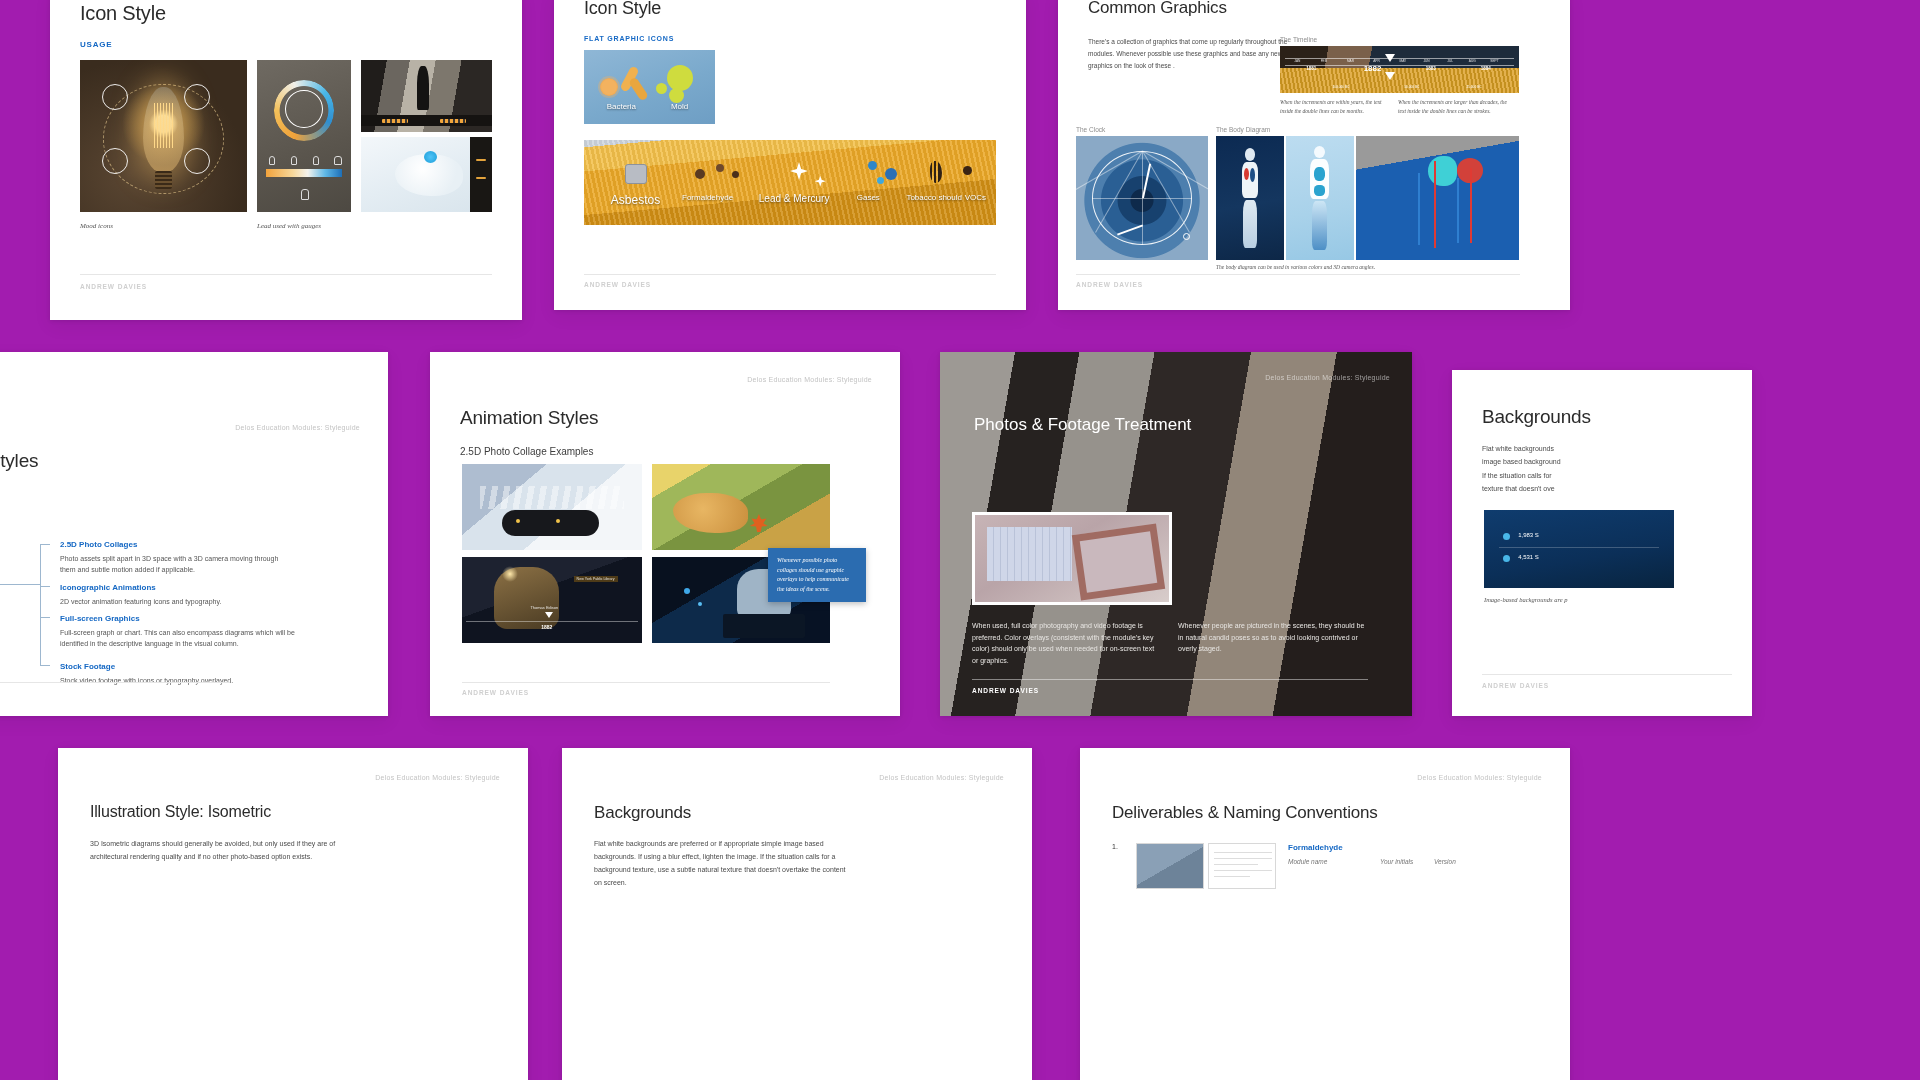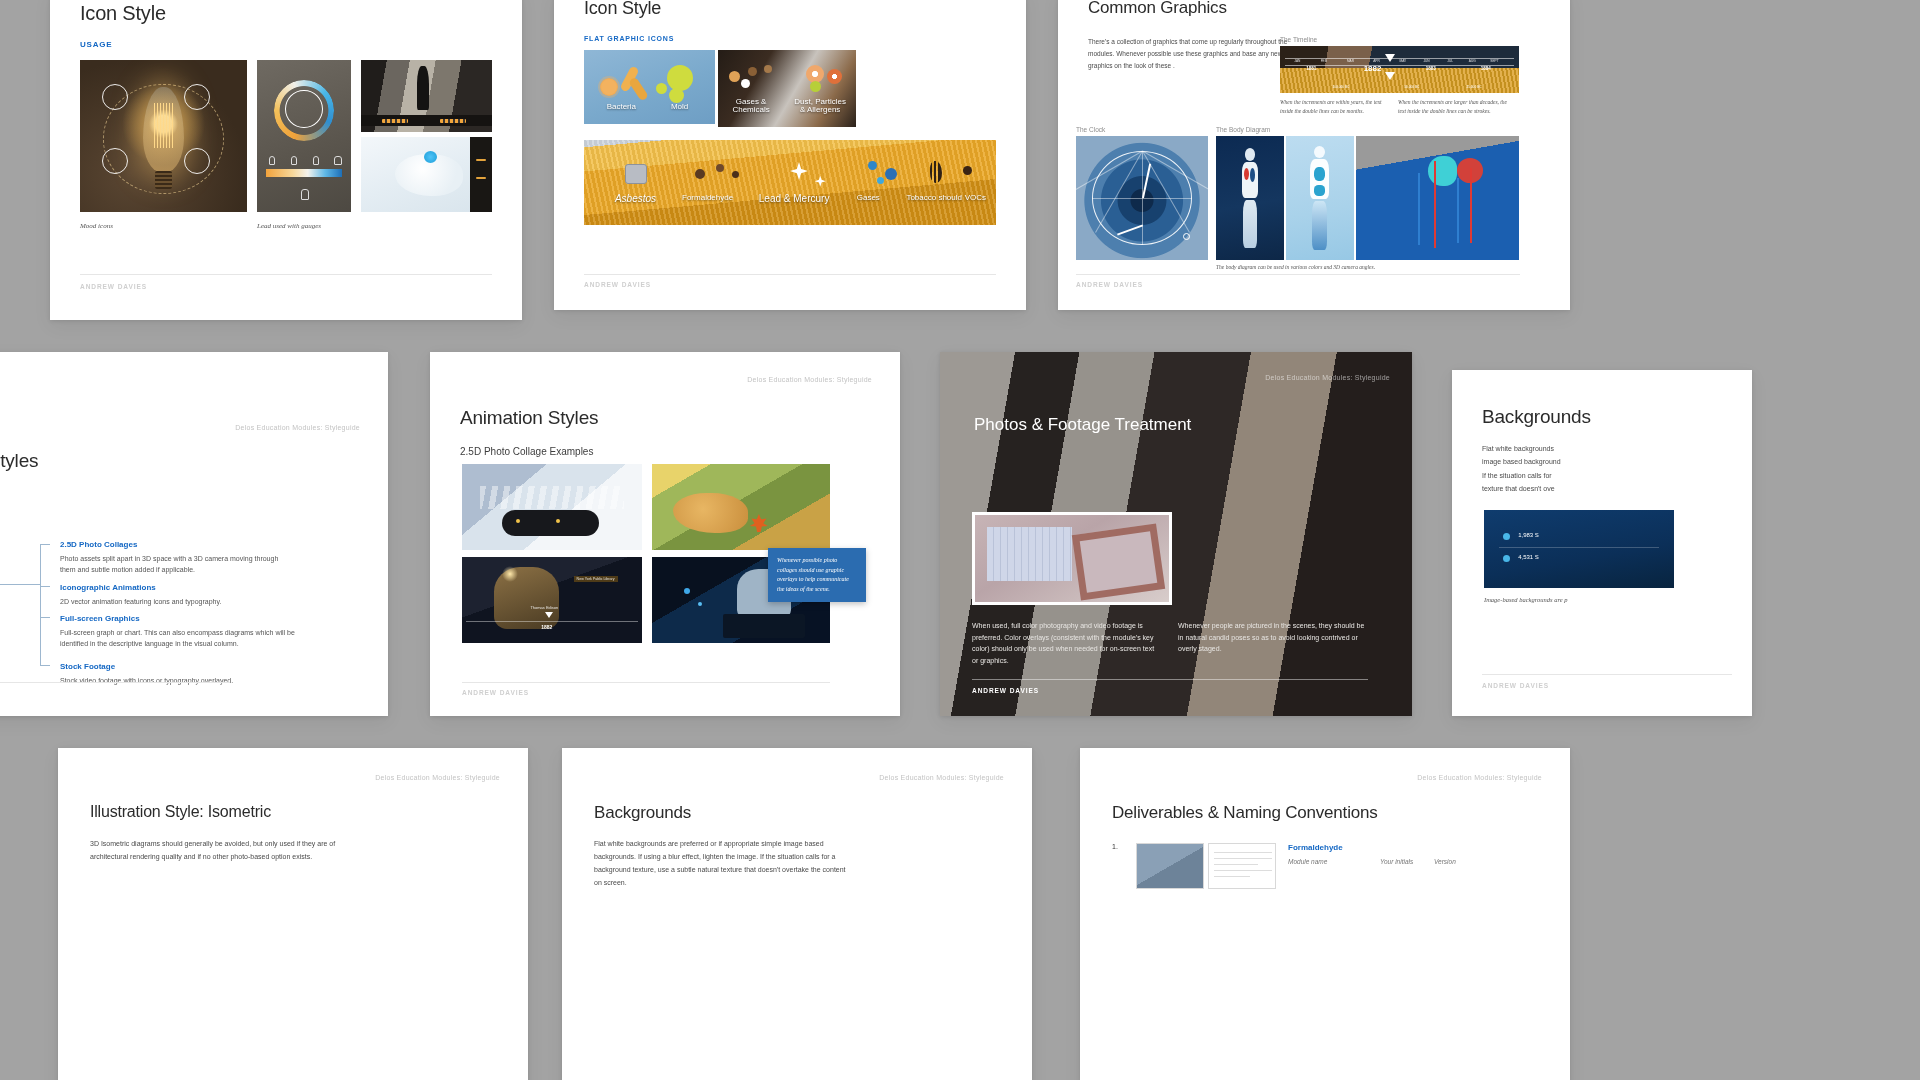--- a/index.html
+++ b/index.html
@@ -2,21 +2,21 @@
 <html><head>
 <meta charset="utf-8">
 <style>
   * { box-sizing: border-box; margin:0; padding:0; }
   html,body{
     width:1920px; height:1080px; overflow:hidden;
     background:#efefef;
     font-family:"Liberation Sans", sans-serif;
     -webkit-font-smoothing:antialiased;
   }
-  #stage{ position:relative; width:1920px; height:1080px; background:#a3a3a3; }
+  #stage{ position:relative; width:1920px; height:1080px; background:#a21caf; }
 
   
   .slide{
     position:absolute; background:#ffffff;
     box-shadow:0 1px 4px rgba(0,0,0,.10), 0 6px 18px rgba(0,0,0,.06);
     overflow:hidden;
   }
   .slide.dark{ background:#2a2520; }
 
   .s-title{
@@ -296,48 +296,35 @@
       <div class="blob" style="left:12%; top:38%; width:18px; height:18px; background:radial-gradient(circle,#f3b25f 55%, #e89b3d 100%); box-shadow:0 0 0 2px rgba(243,178,95,.35);"></div>
       <div class="rod" style="left:31%; top:22%; width:9px; height:26px; background:#f0b14f; transform:rotate(28deg);"></div>
       <div class="rod" style="left:38%; top:36%; width:9px; height:24px; background:#e8a63f; transform:rotate(-34deg);"></div>
       <div class="blob" style="left:63%; top:20%; width:26px; height:26px; background:#cfdc3e;"></div>
       <div class="blob" style="left:55%; top:44%; width:11px; height:11px; background:#cfdc3e;"></div>
       <div class="blob" style="left:65%; top:52%; width:15px; height:15px; background:#cfdc3e;"></div>
       <div class="icn-lbl" style="left:6%; top:72%; width:45%; font-size:8px;">Bacteria</div>
       <div class="icn-lbl" style="left:52%; top:72%; width:42%; font-size:8px;">Mold</div>
     </div>
 
-    <div class="ph tile-gases" style="left:164px; top:58px; width:138px; height:77px;">
-      <div class="blob" style="left:8%; top:27%; width:11px; height:11px; background:#e0a257;"></div>
-      <div class="blob" style="left:22%; top:22%; width:9px; height:9px; background:#8a6036;"></div>
-      <div class="blob" style="left:33%; top:20%; width:8px; height:8px; background:#a5794a;"></div>
-      <div class="blob" style="left:17%; top:38%; width:9px; height:9px; background:#fff;"></div>
-      <div class="blob" style="left:64%; top:20%; width:18px; height:18px; background:radial-gradient(circle,#fff 22%,#f0a86c 26%);"></div>
-      <div class="blob" style="left:79%; top:25%; width:15px; height:15px; background:radial-gradient(circle,#fff 22%,#e0703a 26%);"></div>
-      <div class="blob" style="left:67%; top:40%; width:11px; height:11px; background:#b7cf38;"></div>
-      <div class="icn-lbl" style="left:2%; top:62%; width:44%; font-size:8px;">Gases &amp;
-Chemicals</div>
-      <div class="icn-lbl" style="left:50%; top:62%; width:48%; font-size:8px;">Dust, Particles
-&amp; Allergens</div>
-    </div>
 
 
     <div class="ph tile-field fuzz" style="left:30px; top:148px; width:412px; height:85px;">
       <div class="blob" style="left:10%; top:28%; width:22px; height:20px; border-radius:3px; background:#b8bcc4; border:1px solid #8d929b;"></div>
       <div class="blob" style="left:27%; top:34%; width:10px; height:10px; background:#5a3a22;"></div>
       <div class="blob" style="left:32%; top:28%; width:8px; height:8px; background:#6e492c;"></div>
       <div class="blob" style="left:36%; top:36%; width:7px; height:7px; background:#4b2f1a;"></div>
       <div class="blob" style="left:50%; top:26%; width:18px; height:18px; background:#fff; clip-path:polygon(50% 0,62% 38%,100% 50%,62% 62%,50% 100%,38% 62%,0 50%,38% 38%);"></div>
       <div class="blob" style="left:56%; top:42%; width:11px; height:11px; background:#fff; clip-path:polygon(50% 0,62% 38%,100% 50%,62% 62%,50% 100%,38% 62%,0 50%,38% 38%);"></div>
       <div class="blob" style="left:69%; top:25%; width:9px; height:9px; background:#2f86c8;"></div>
       <div class="blob" style="left:73%; top:33%; width:12px; height:12px; background:#2a6fb5;"></div>
       <div class="blob" style="left:71%; top:44%; width:7px; height:7px; background:#3fa8dc;"></div>
       <div class="blob" style="left:84%; top:25%; width:12px; height:22px; border-radius:40% 60% 50% 50%; background:linear-gradient(90deg,#2f2014 0 2px,transparent 2px 4px,#2f2014 4px 6px,transparent 6px 8px,#2f2014 8px 10px);"></div>
       <div class="blob" style="left:92%; top:30%; width:9px; height:9px; background:#3a2414;"></div>
-      <div class="icn-lbl" style="left:6%; top:63%; width:13%; font-size:10px;font-style:italic;">Asbestos</div>
+      <div class="icn-lbl" style="left:6%; top:63%; width:13%; font-size:12px;">Asbestos</div>
       <div class="icn-lbl" style="left:21%; top:63%; width:18%; font-size:8px;">Formaldehyde</div>
       <div class="icn-lbl" style="left:42%; top:63%; width:18%; font-size:10px;">Lead &amp; Mercury</div>
       <div class="icn-lbl" style="left:63%; top:63%; width:12%; font-size:8px;">Gases</div>
       <div class="icn-lbl" style="left:76%; top:63%; width:18%; font-size:8px;">Tobacco should</div>
       <div class="icn-lbl" style="left:90%; top:63%; width:10%; font-size:8px;">VOCs</div>
     </div>
 
     <div class="hr-thin" style="left:30px; top:282px; width:412px;"></div>
     <div class="s-foot" style="left:30px; top:288px; font-size:8px;">ANDREW DAVIES</div>
   </div>

